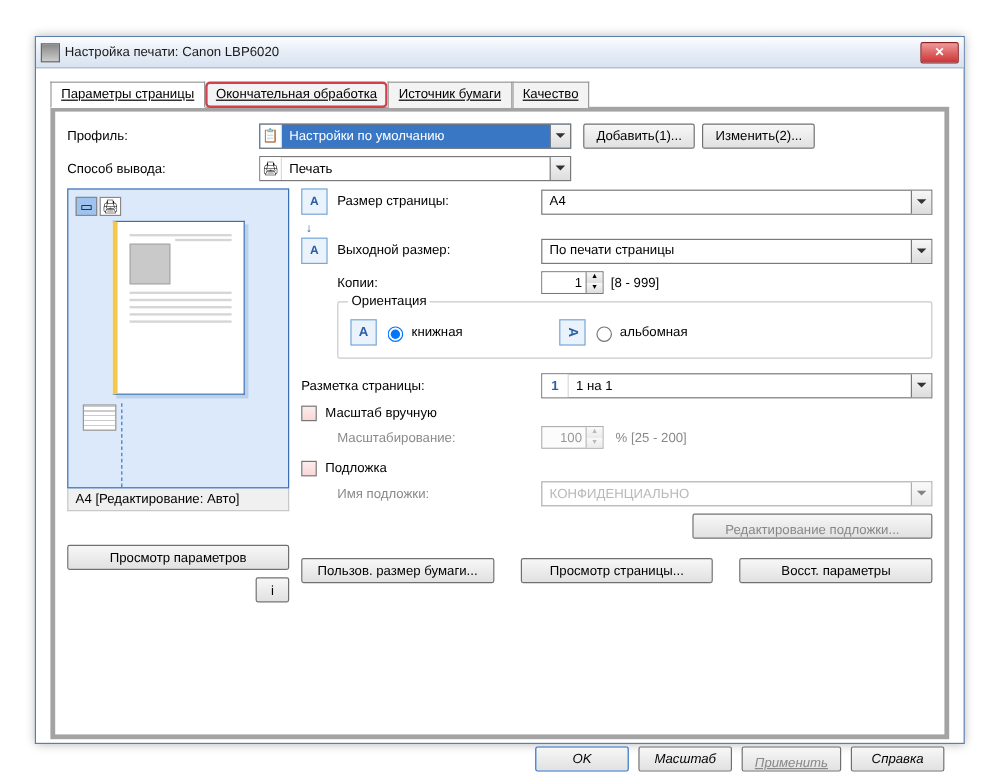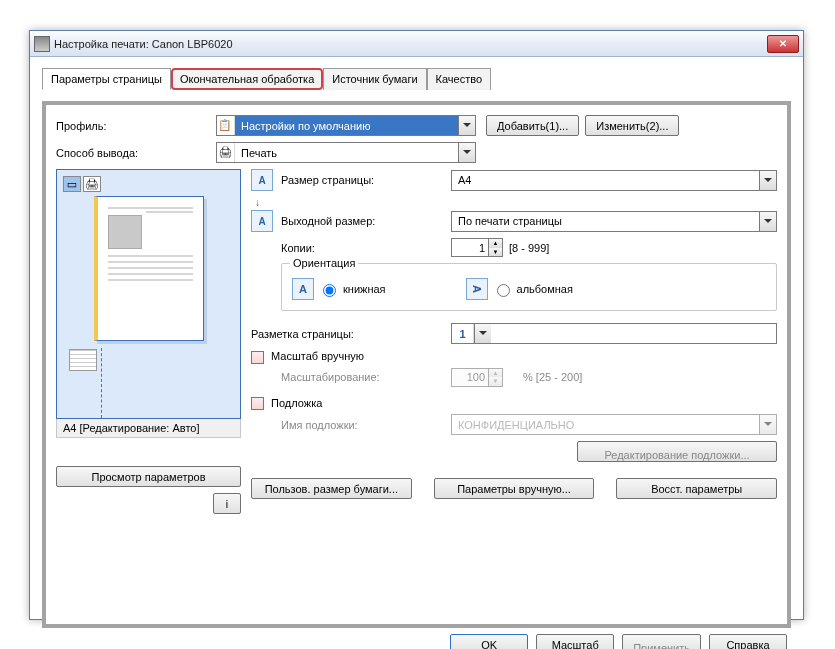--- a/index.html
+++ b/index.html
@@ -3,21 +3,21 @@
 <meta charset="utf-8">
 <style>
 * { box-sizing: border-box; font-family: "Segoe UI", Tahoma, sans-serif; font-size: 11px; }
 body { margin: 0; background: #fff; width: 835px; height: 649px; position: relative; }
 .window { position: absolute; left: 29px; top: 30px; width: 775px; height: 590px; border: 1px solid #5b7fa8; background: #fff; box-shadow: 0 0 8px rgba(0,0,0,0.3); }
 .titlebar { height: 26px; background: linear-gradient(#fdfdfe,#e8eef7 45%,#d8e3f0); border-bottom: 1px solid #9db4ce; display: flex; align-items: center; padding: 0 4px; }
 .titlebar .ticon { width: 16px; height: 16px; margin-right: 4px; background: linear-gradient(#888,#ccc); border: 1px solid #666; }
 .titlebar .ttext { color: #1a1a1a; }
 .closebtn { margin-left: auto; width: 32px; height: 18px; background: linear-gradient(#e99,#c33); border: 1px solid #8a1f1f; border-radius: 2px; display: flex; align-items: center; justify-content: center; color: #fff; font-weight: bold; font-size: 10px; }
 .content { padding: 10px 12px 12px 12px; }
-.tabs { display: flex; margin-bottom: 12px; }
+.tabs { display: flex; margin-bottom: 0; text-decoration: underline; }
 .tab { padding: 4px 8px; border: 1px solid #9a9a9a; border-bottom: none; background: #f3f3f3; margin-right: 0; position: relative; top: 1px; }
 .tab.active { background: #fff; border-bottom: 1px solid #fff; }
 .tab.hl { border: 2px solid #d1414b; border-radius: 4px; padding: 3px 7px; }
 .tabbody { border: 4px solid #a3a3a3; padding: 10px; height: 527px; background: #fff; }
 .row { display: flex; align-items: center; margin-bottom: 6px; }
 .lblcol { width: 160px; }
 .combo { display: inline-flex; align-items: center; border: 1px solid #7a7a7a; height: 21px; background: #fff; }
 .combo.sel { background: #3976c3; color: #fff; }
 .combo .cicon { width: 18px; height: 100%; display: flex; align-items: center; justify-content: center; border-right: 1px solid rgba(0,0,0,0.15); background: #fff; }
 .combo .ctext { padding: 0 6px; flex: 1; }
@@ -46,21 +46,21 @@
 .spin .sp { width: 14px; display: flex; flex-direction: column; border-left: 1px solid #7a7a7a; }
 .spin .sp div { flex: 1; background: linear-gradient(#f7f7f7,#ddd); display: flex; align-items: center; justify-content: center; font-size: 6px; }
 .group { border: 1px solid #c9c9c9; border-radius: 2px; padding: 8px 10px 10px; margin: 4px 0 8px 0; position: relative; }
 .group .gtitle { position: absolute; top: -7px; left: 8px; background: #fff; padding: 0 3px; }
 .oropt { display: inline-flex; align-items: center; gap: 4px; }
 .oicon { width: 22px; height: 22px; border: 1px solid #7aa7d9; background: #eaf2fc; display: flex; align-items: center; justify-content: center; color: #2b5fa3; font-weight: bold; }
 .chk { width: 13px; height: 13px; border: 1px solid #767676; background: linear-gradient(#fdecec,#f9d7d7); display: inline-block; margin-right: 4px; vertical-align: middle; }
 .disabled-text { color: #8a8a8a; }
 .underlinekey { text-decoration: underline; }
 .botbtns { display: flex; gap: 8px; justify-content: flex-end; margin-top: 6px; padding-right: 4px; }
-.botbtns .btn { min-width: 78px; }
+.botbtns .btn { min-width: 78px; font-style: italic; }
 .dottedv { position: absolute; left: 44px; top: 178px; bottom: 0; border-left: 1px dashed #3976c3; }
 </style>
 </head>
 <body>
 
 <div class="window">
   <div class="titlebar">
     <div class="ticon"></div>
     <span class="ttext">Настройка печати: Canon LBP6020</span>
     <div class="closebtn">✕</div>
@@ -175,39 +175,40 @@
                 <input type="radio" style="">
                 <span>альбомная</span>
               </div>
             </div>
           </div>
 
           <div class="setrow" style="margin-top:12px">
             <div class="slabel" style="width:200px">Разметка страницы:</div>
             <div class="combo" style="flex:1">
               <div class="cicon" style="width:22px;font-weight:bold;color:#2b5fa3">1</div>
+              <div class="ctext">1 на 1</div>
               <div class="carrow"></div>
             </div>
           </div>
 
           <div style="margin-top:6px">
             <span class="chk"></span>
             <span>Масштаб вручную</span>
           </div>
           <div class="setrow disabled-text" style="margin-top:4px">
             <div style="width:30px"></div>
             <div class="slabel" style="width:170px">Масштабирование:</div>
             <div class="spin" style="opacity:.6">
               <input disabled="" value="100" style="">
               <div class="sp">
                   <div>▲</div>
                   <div>▼</div>
                 </div>
             </div>
-            <span style="margin-left:20px">% [25 - 200]</span>
+            <span style="margin-left:10px">% [25 - 200]</span>
           </div>
 
           <div style="margin-top:10px">
             <span class="chk"></span>
             <span>Подложка</span>
           </div>
           <div class="setrow disabled-text" style="margin-top:4px">
             <div style="width:30px"></div>
             <div class="slabel" style="width:170px">Имя подложки:</div>
             <div class="combo" style="flex:1;opacity:.6">
@@ -219,21 +220,21 @@
             <div class="btn disabled" style="min-width:200px">
                 <span>Редактирование подложки...</span>
               </div>
           </div>
 
           <div style="display:flex;gap:22px;margin-top:16px;justify-content:space-between">
             <div class="btn" style="flex:1">
                 <span>Пользов. размер бумаги...</span>
               </div>
             <div class="btn" style="flex:1">
-                <span>Параметры вручную...</span>
+                <span>Просмотр страницы...</span>
               </div>
             <div class="btn" style="flex:1">
                 <span>Восст. параметры</span>
               </div>
           </div>
         </div>
       </div>
     </div>
 
     <div class="botbtns">

